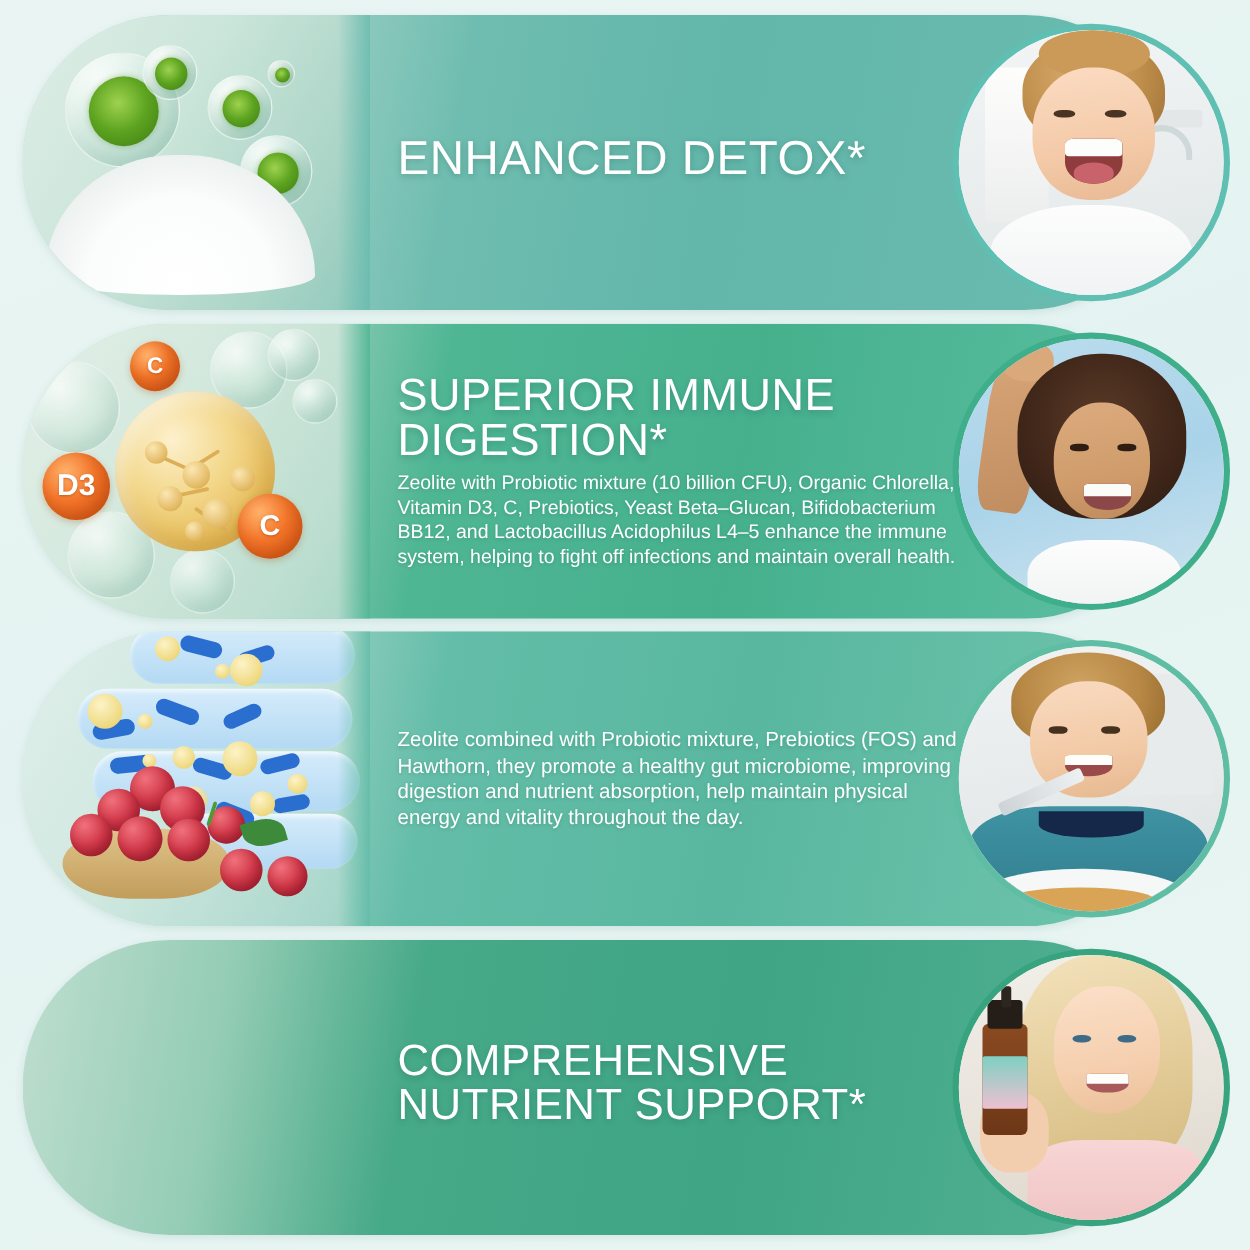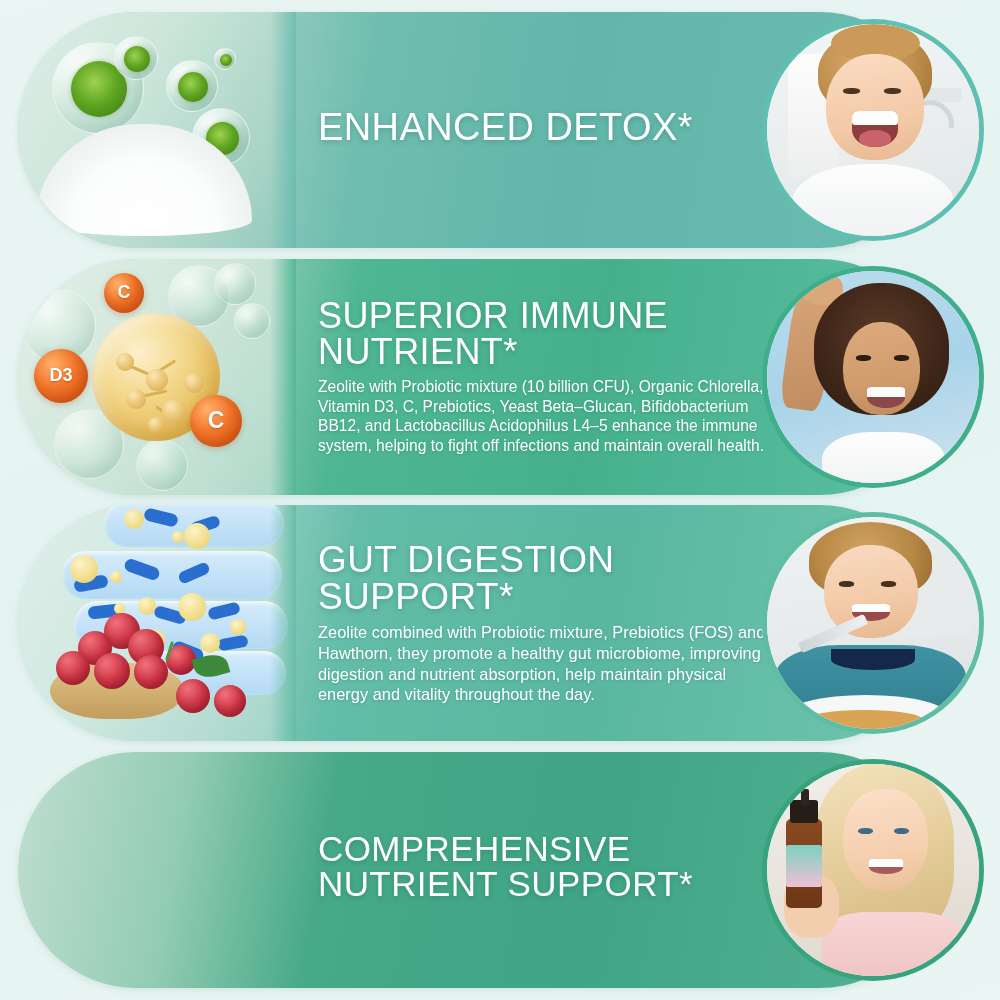--- a/index.html
+++ b/index.html
@@ -346,31 +346,31 @@
           <div class="molnode" style="left:54px;top:56px;width:22px;height:22px;"></div>
           <div class="molnode" style="left:34px;top:76px;width:20px;height:20px;"></div>
           <div class="molnode" style="left:70px;top:86px;width:24px;height:24px;"></div>
           <div class="molnode" style="left:92px;top:60px;width:20px;height:20px;"></div>
           <div class="molnode" style="left:56px;top:104px;width:16px;height:16px;"></div>
         </div>
 
         <div class="vitball" style="left:86px;top:14px;width:40px;height:40px;font-size:18px;">
           <span>C</span>
         </div>
-        <div class="vitball" style="left:16px;top:90px;width:54px;height:54px;font-size:18px;">
+        <div class="vitball" style="left:16px;top:103px;width:54px;height:54px;font-size:24px;">
           <span>D3</span>
         </div>
         <div class="vitball" style="left:172px;top:136px;width:52px;height:52px;font-size:23px;">
           <span>C</span>
         </div>
       </div>
     </div>
 
     <div class="copy">
-      <h2 class="headline">SUPERIOR IMMUNE NUTRIENT*</h2>
+      <h2 class="headline">SUPERIOR IMMUNE DIGESTION*</h2>
       <p class="body-copy">Zeolite with Probiotic mixture (10 billion CFU), Organic Chlorella, Vitamin D3, C, Prebiotics, Yeast Beta–Glucan, Bifidobacterium BB12, and Lactobacillus Acidophilus L4–5 enhance the immune system, helping to fight off infections and maintain overall health.</p>
     </div>
 
     <div class="photo-wrap">
       <div class="photo">
         <div class="ph2-bg"></div>
         <div class="ph2-arm"></div>
         <div class="ph2-fist"></div>
         <div class="ph2-top"></div>
         <div class="ph2-hair"></div>
@@ -426,21 +426,20 @@
         <div class="berry" style="left:116px;top:150px;width:34px;height:34px;"></div>
         <div class="berry" style="left:148px;top:140px;width:30px;height:30px;"></div>
         <div class="berry" style="left:158px;top:174px;width:34px;height:34px;"></div>
         <div class="berry" style="left:196px;top:180px;width:32px;height:32px;"></div>
         <div class="leafy" style="left:176px;top:150px;width:34px;height:22px;transform:rotate(-16deg);"></div>
         <div class="stem" style="left:150px;top:136px;width:3px;height:20px;transform:rotate(18deg);"></div>
       </div>
     </div>
 
     <div class="copy">
-      <h2 class="headline">GUT DIGESTION SUPPORT*</h2>
       <p class="body-copy">Zeolite combined with Probiotic mixture, Prebiotics (FOS) and Hawthorn, they promote a healthy gut microbiome, improving digestion and nutrient absorption, help maintain physical energy and vitality throughout the day.</p>
     </div>
 
     <div class="photo-wrap">
       <div class="photo">
         <div class="ph3-bg"></div>
         <div class="ph3-cab"></div>
         <div class="ph3-shirt"></div>
         <div class="ph3-collar"></div>
         <div class="ph3-hair"></div>

